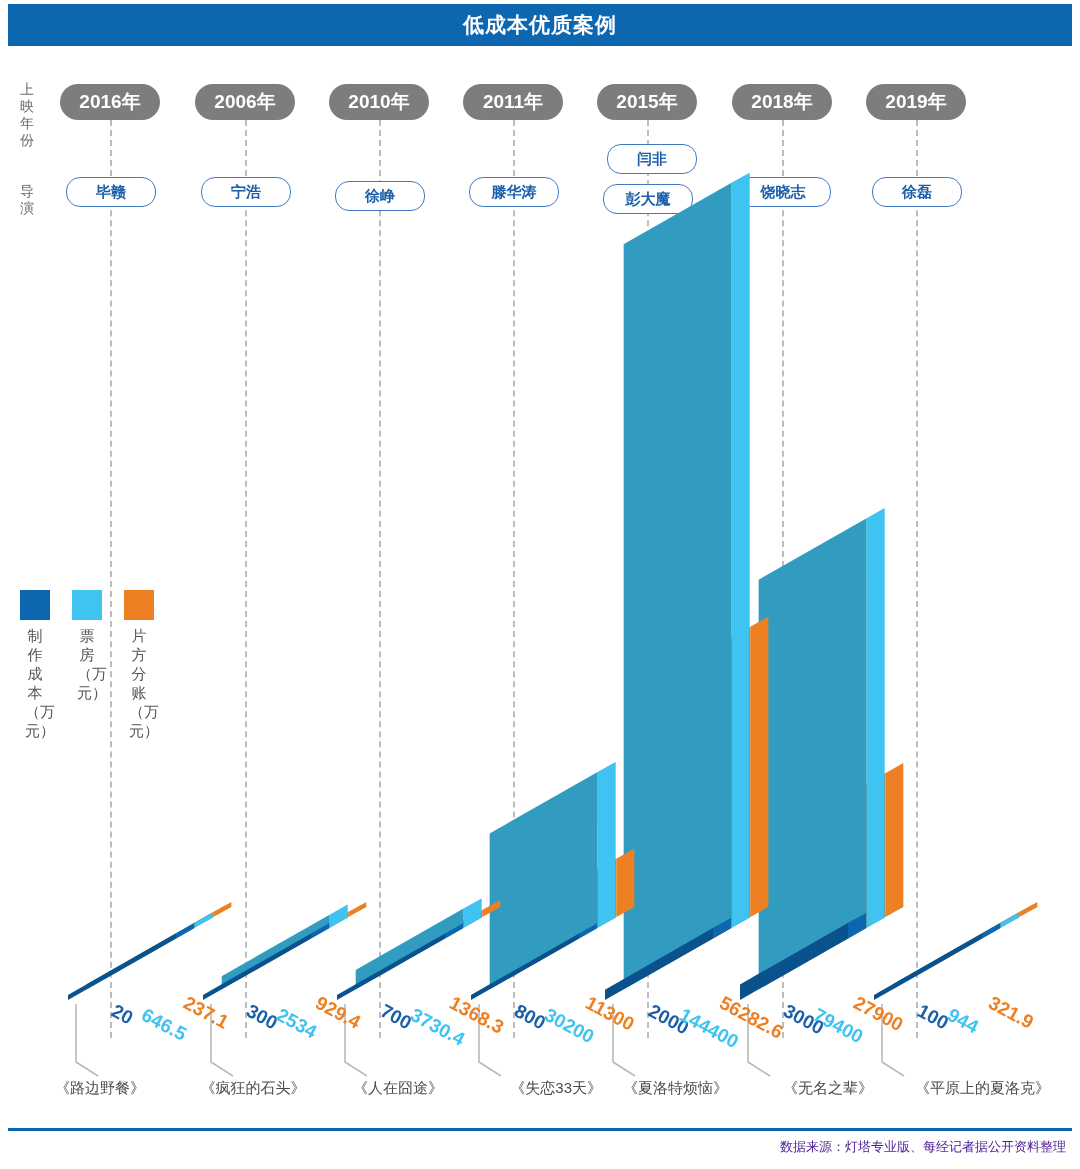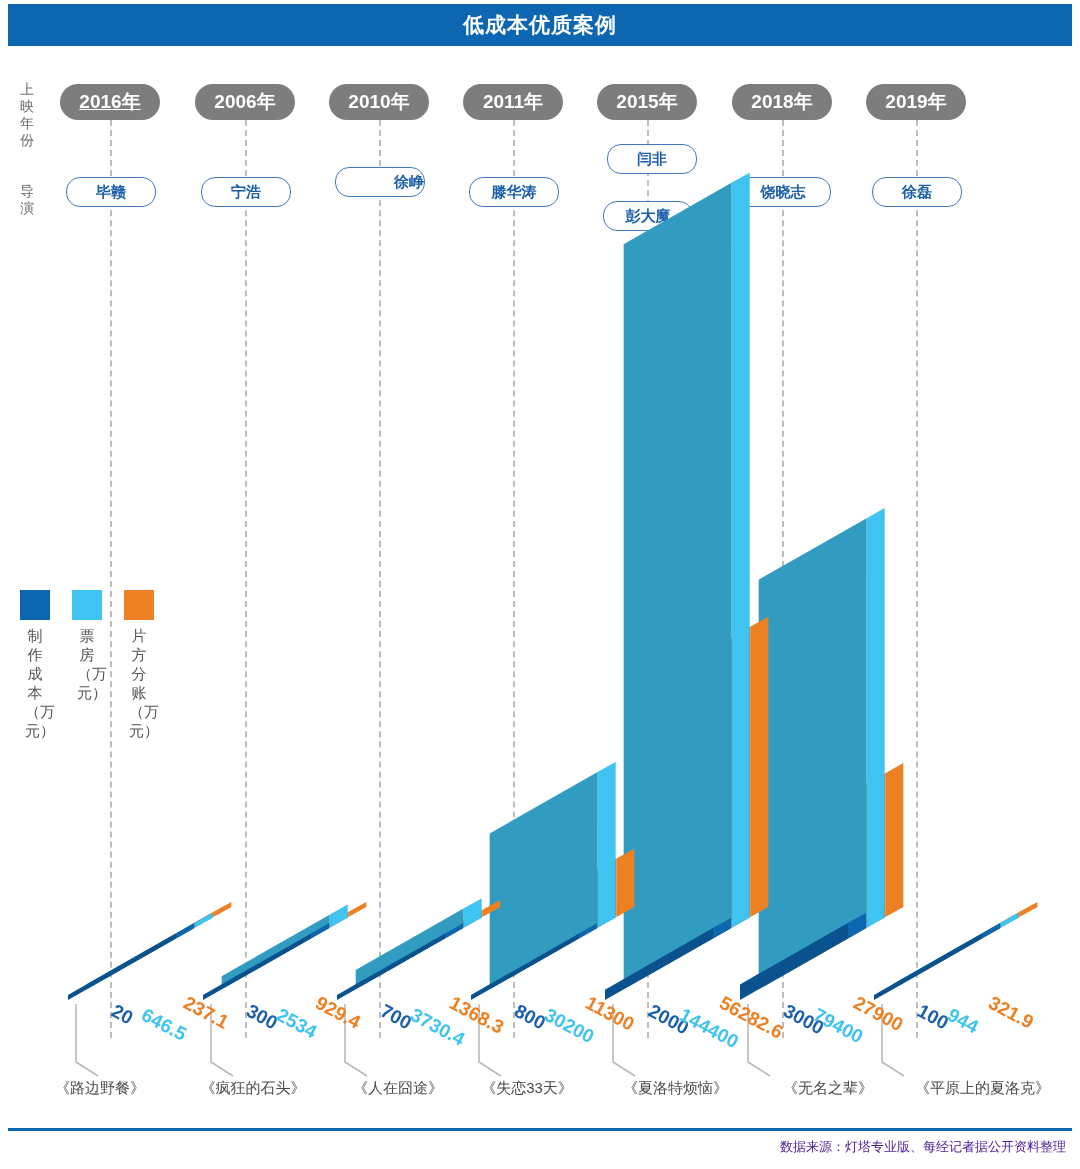--- a/index.html
+++ b/index.html
@@ -93,21 +93,21 @@
 </div>
 
 <div class="col-dash" style="left:110px;"></div>
 <div class="col-dash" style="left:245px;"></div>
 <div class="col-dash" style="left:379px;"></div>
 <div class="col-dash" style="left:513px;"></div>
 <div class="col-dash" style="left:647px;"></div>
 <div class="col-dash" style="left:782px;"></div>
 <div class="col-dash" style="left:916px;"></div>
 
-<div class="year-pill" style="left:60px;text-decoration:underline;">
+<div class="year-pill" style="left:60px;">
   <span>2016年</span>
 </div>
 <div class="year-pill" style="left:195px;">
   <span>2006年</span>
 </div>
 <div class="year-pill" style="left:329px;">
   <span>2010年</span>
 </div>
 <div class="year-pill" style="left:463px;">
   <span>2011年</span>
@@ -121,30 +121,30 @@
 <div class="year-pill" style="left:866px;text-align:center;">
   <span>2019年</span>
 </div>
 
 <div class="dir-pill" style="left:66px;top:177px;width:88px;text-align:right;">
   <span>毕赣</span>
 </div>
 <div class="dir-pill" style="left:201px;top:177px;width:88px;">
   <span>宁浩</span>
 </div>
-<div class="dir-pill" style="left:335px;top:167px;width:88px;justify-content:flex-end;">
+<div class="dir-pill" style="left:335px;top:181px;width:88px;">
   <span>徐峥</span>
 </div>
 <div class="dir-pill" style="left:469px;top:177px;width:88px;">
   <span>滕华涛</span>
 </div>
 <div class="dir-pill" style="left:607px;top:144px;width:80px;text-align:right;">
   <span>闫非</span>
 </div>
-<div class="dir-pill" style="left:603px;top:201px;width:88px;font-family:Liberation Serif, serif;">
+<div class="dir-pill" style="left:603px;top:184px;width:88px;font-family:Liberation Serif, serif;">
   <span>彭大魔</span>
 </div>
 <div class="dir-pill" style="left:735px;top:177px;width:94px;">
   <span>饶晓志</span>
 </div>
 <div class="dir-pill" style="left:872px;top:177px;width:88px;">
   <span>徐磊</span>
 </div>
 
 <div class="legend">
@@ -265,21 +265,21 @@
 
 <div class="movie-title" style="left:20px;width:160px;">
   <span>《路边野餐》</span>
 </div>
 <div class="movie-title" style="left:168px;width:170px;">
   <span>《疯狂的石头》</span>
 </div>
 <div class="movie-title" style="left:318px;width:160px;">
   <span>《人在囧途》</span>
 </div>
-<div class="movie-title" style="left:452px;width:150px;">
+<div class="movie-title" style="left:452px;width:150px;text-align:right;">
   <span>《失恋33天》</span>
 </div>
 <div class="movie-title" style="left:588px;width:175px;">
   <span>《夏洛特烦恼》</span>
 </div>
 <div class="movie-title" style="left:748px;width:160px;">
   <span>《无名之辈》</span>
 </div>
 <div class="movie-title" style="left:885px;width:195px;">
   <span>《平原上的夏洛克》</span>

